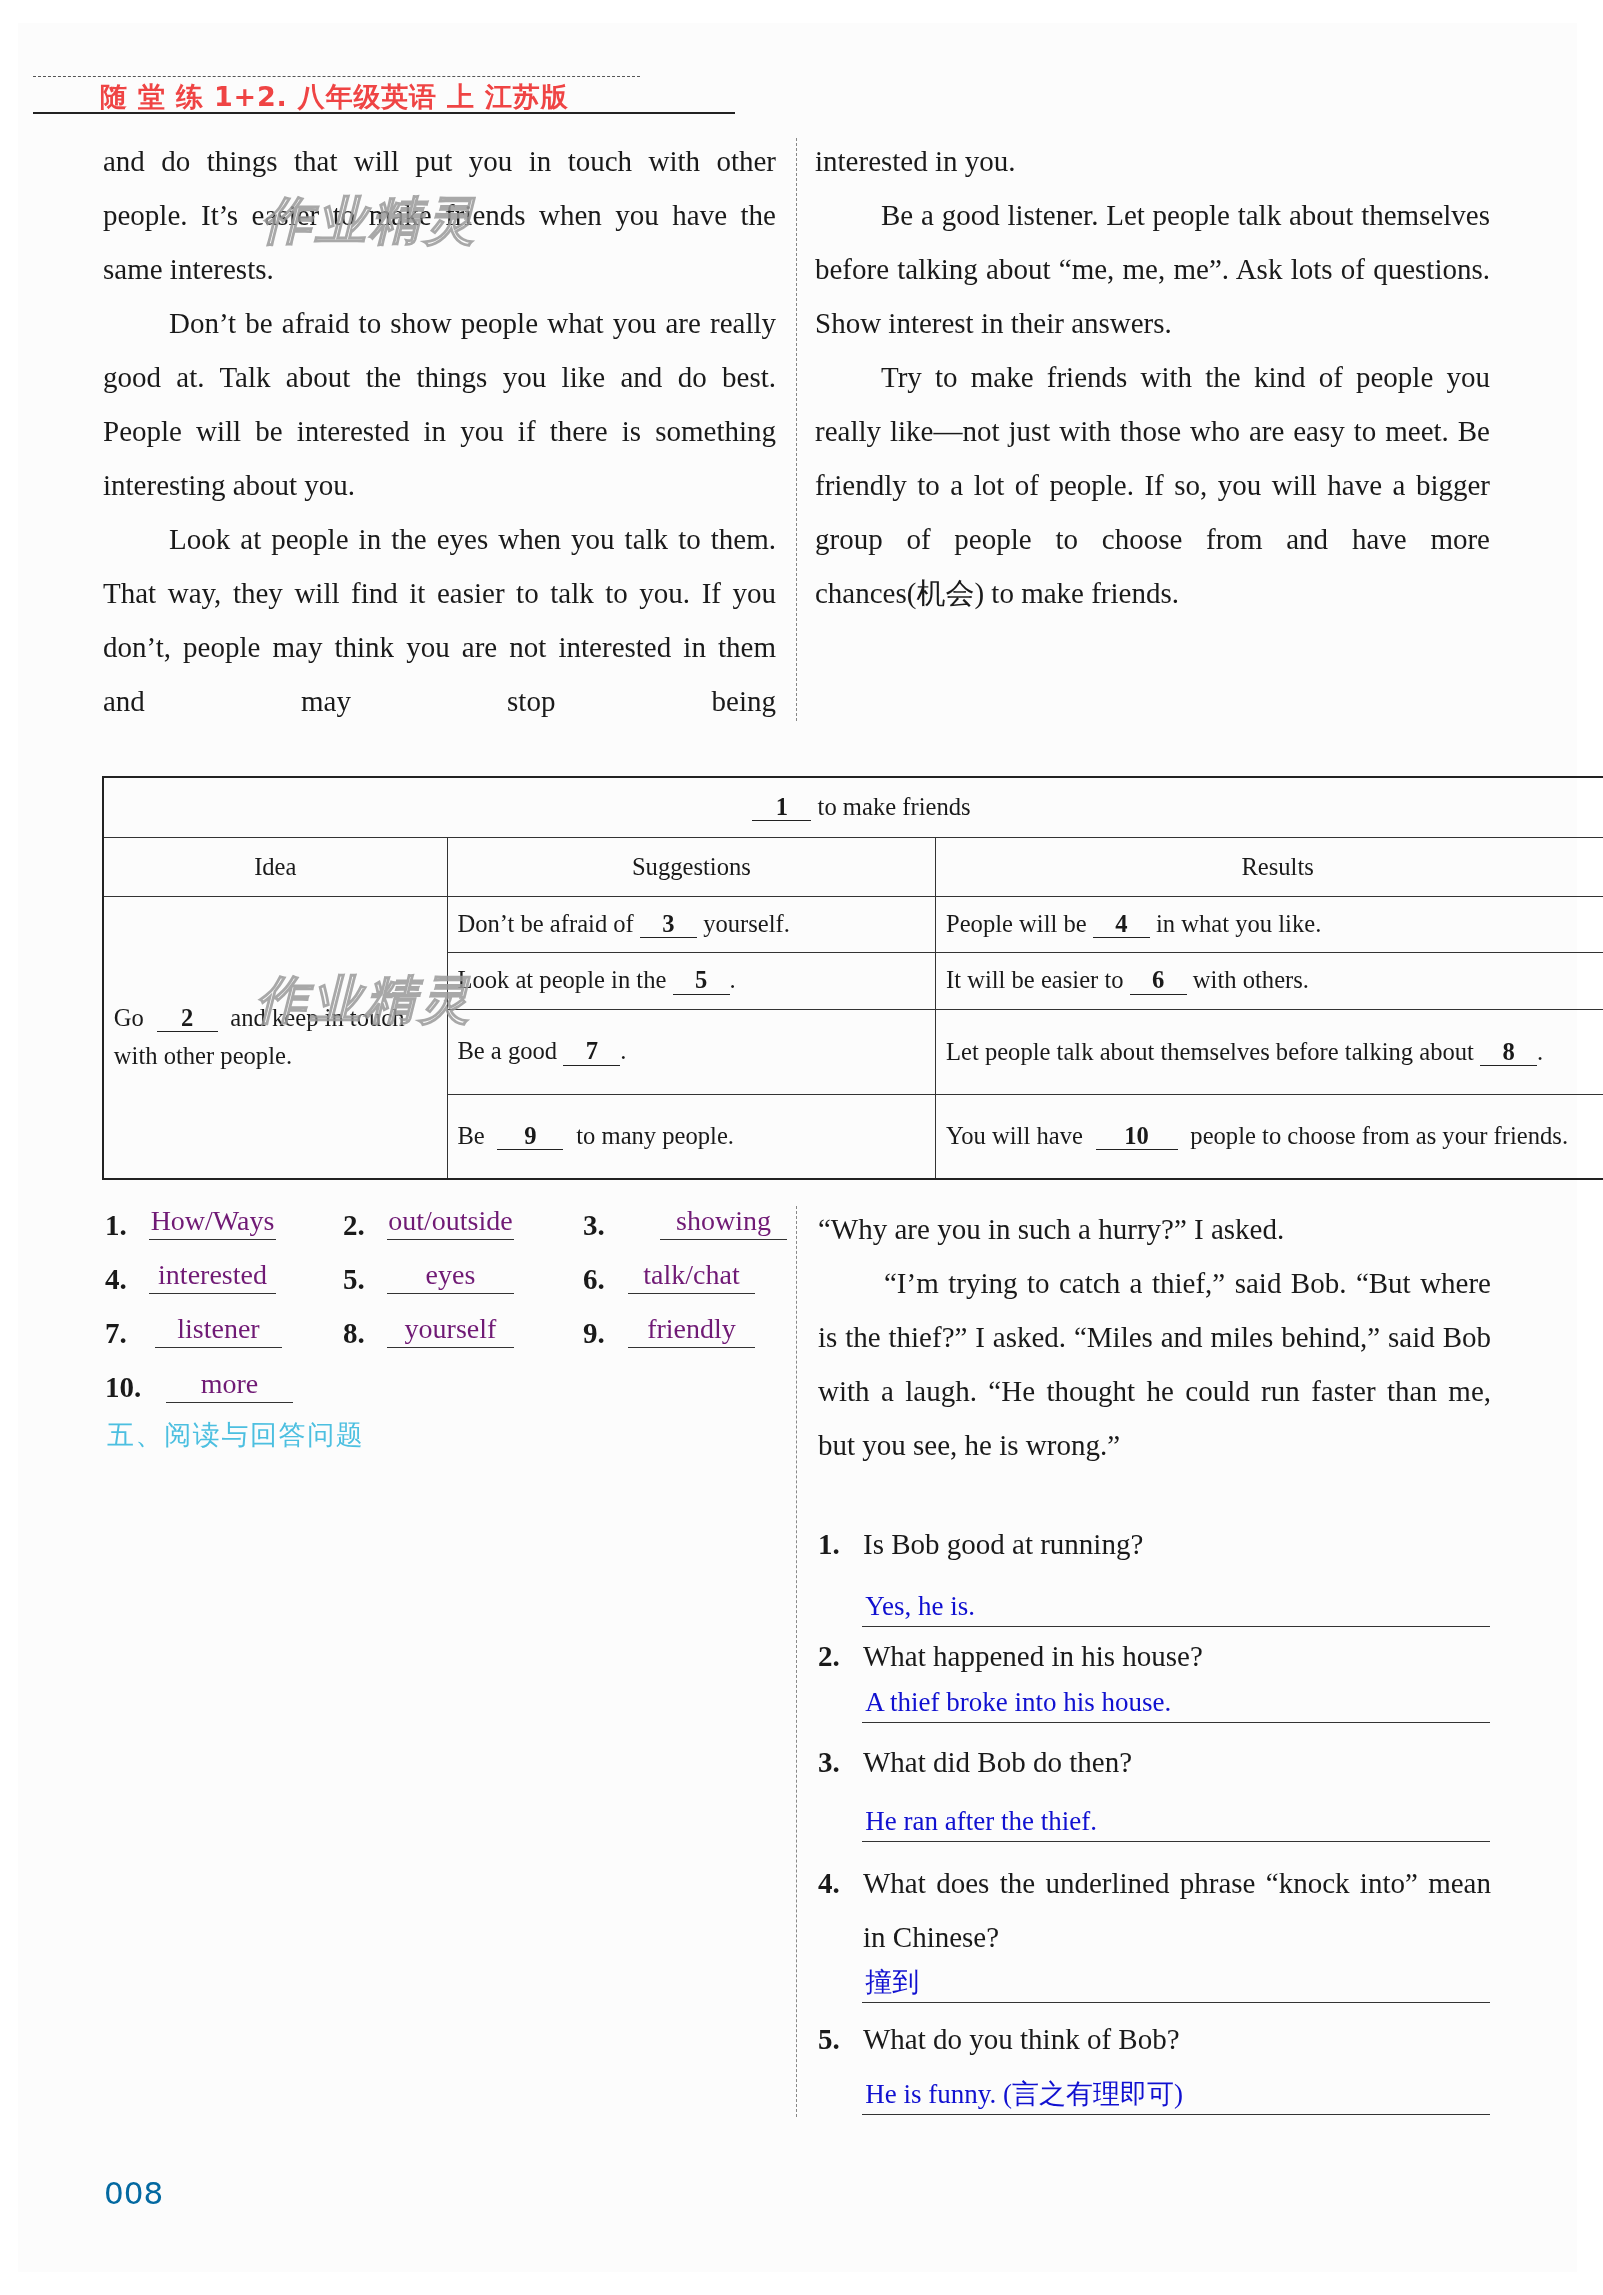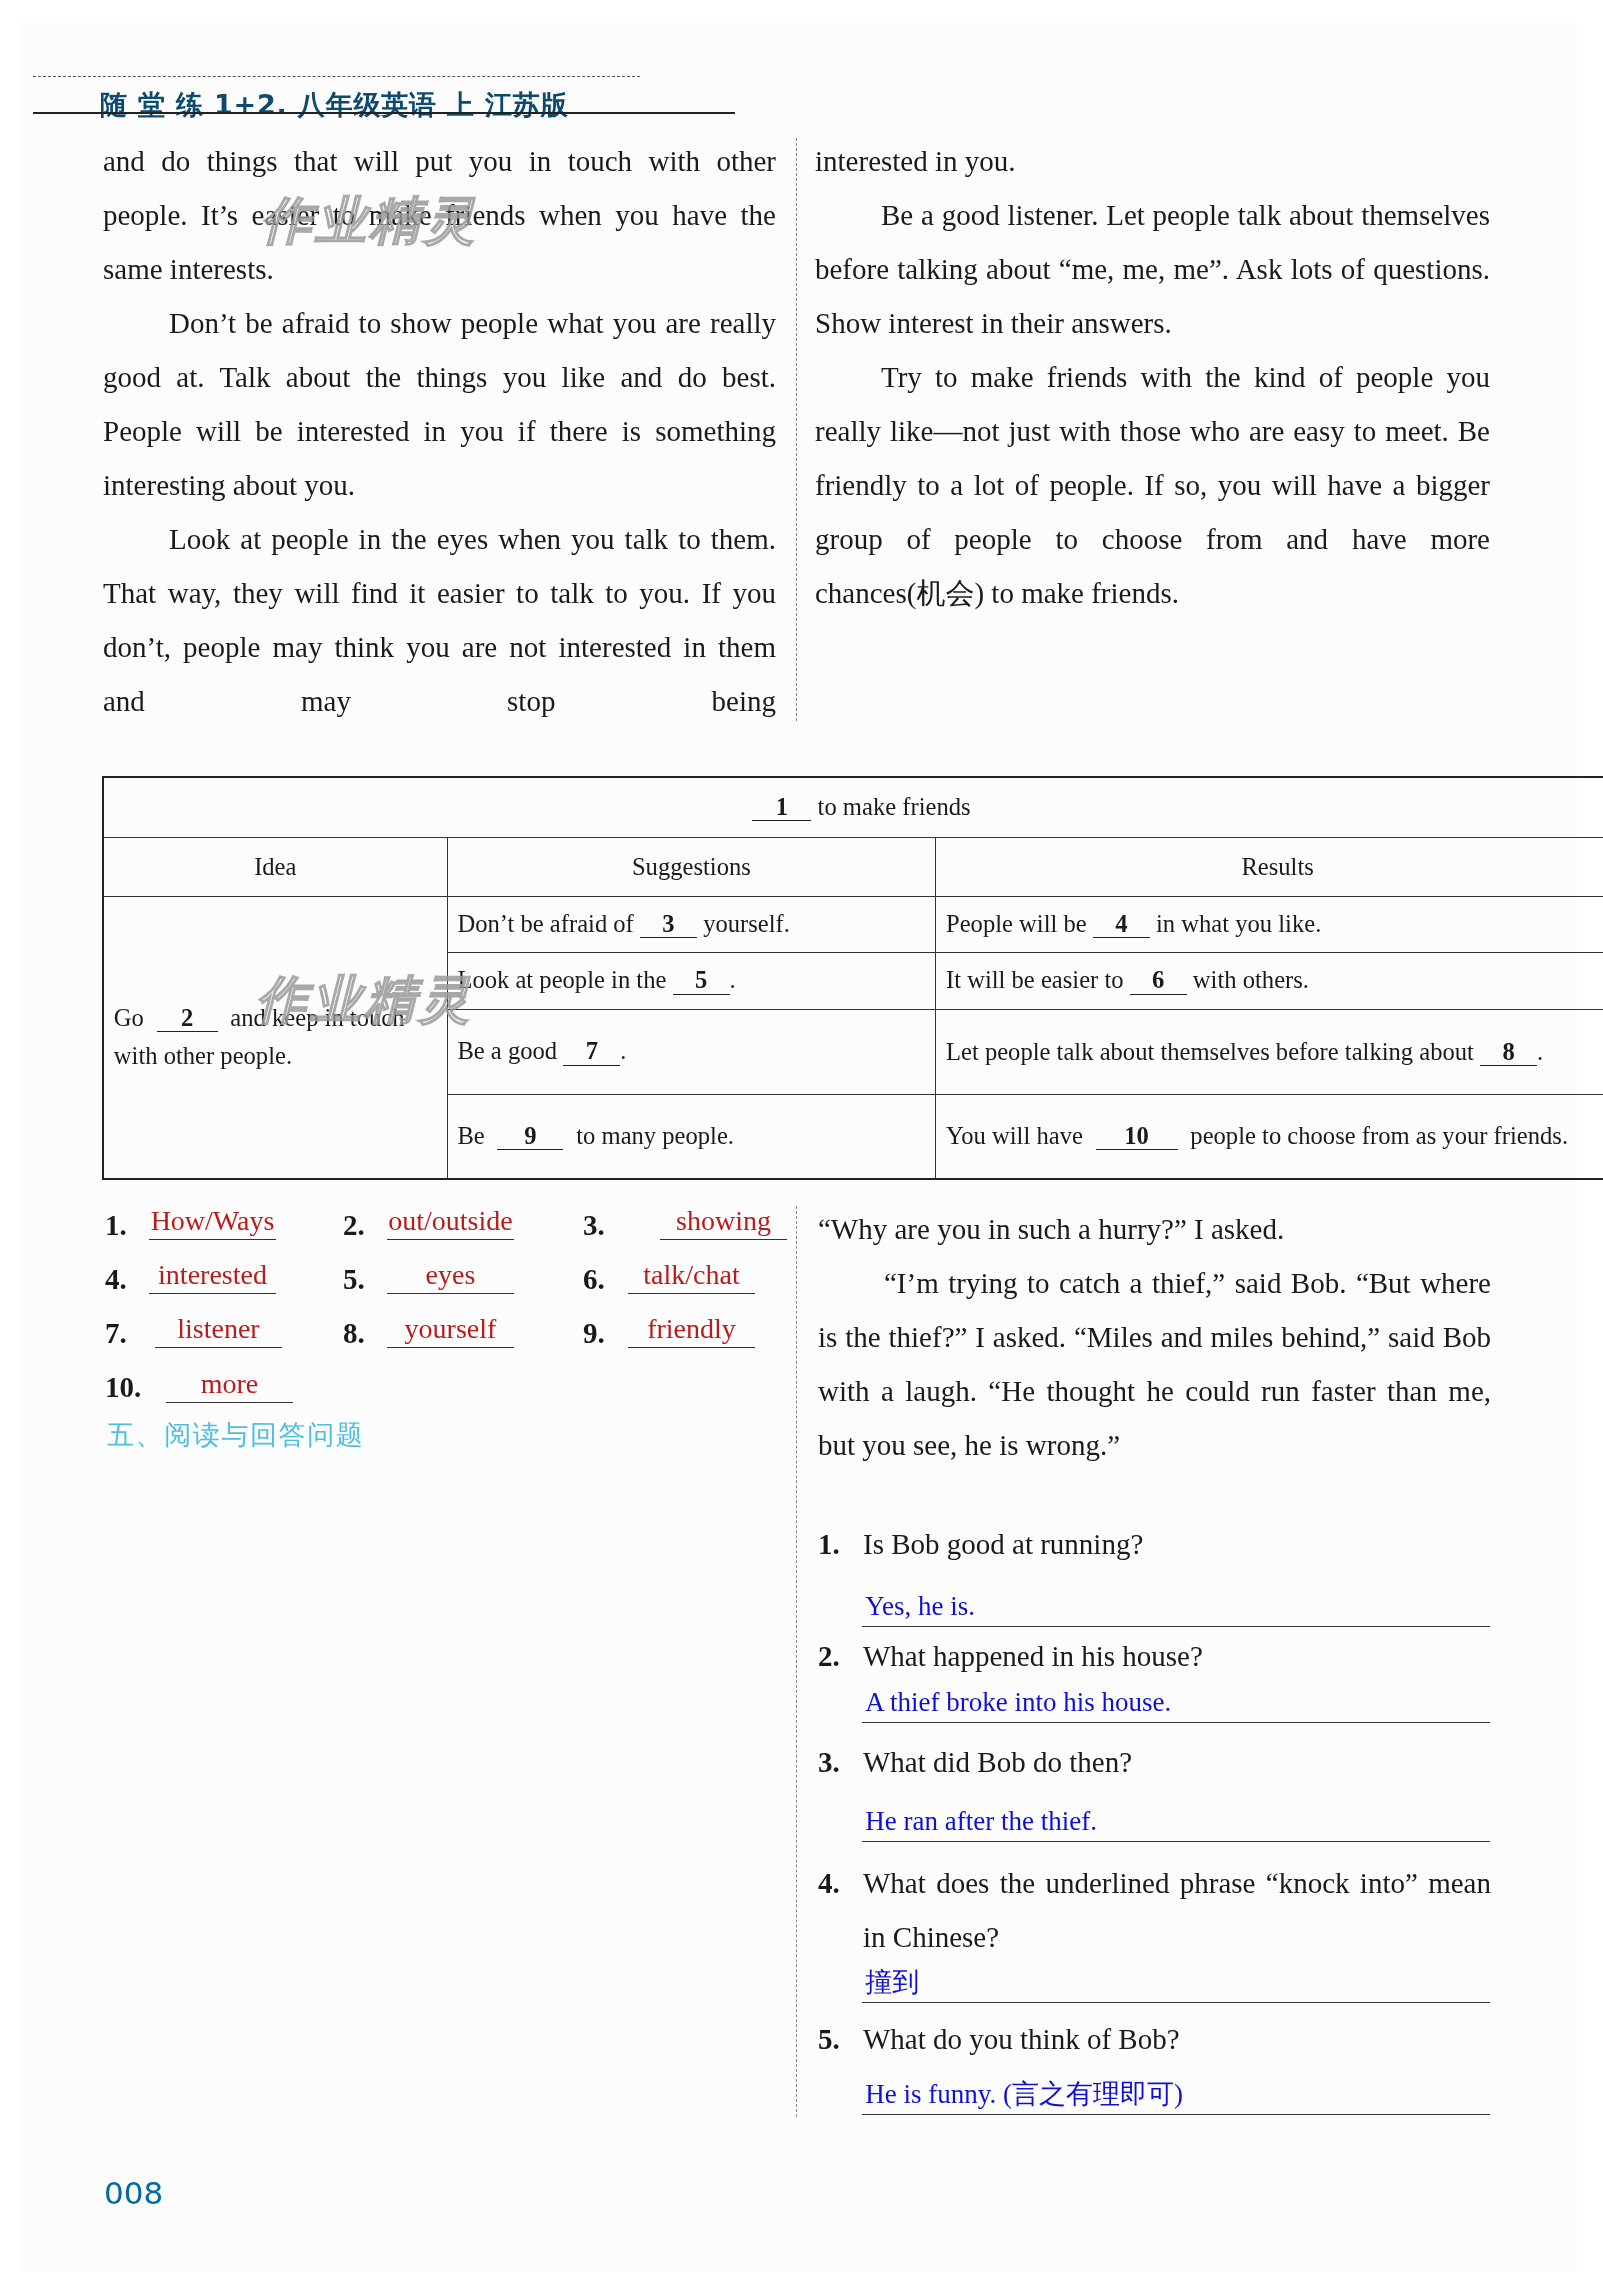--- a/index.html
+++ b/index.html
@@ -1,33 +1,33 @@
 <!DOCTYPE html>
 <html style="font-size:13px"><head>
 <meta charset="utf-8">
 <style>
   html, body { margin:0; padding:0; }
   body { width:1604px; height:2295px; background:#ffffff; position:relative; overflow:hidden;
          font-family:"Liberation Serif","DejaVu Serif",serif; color:#1a1a1a; }
   .paper { position:absolute; left:18px; top:23px; width:1559px; height:2249px; background:#fcfcfc; }
   .hdr-dash { position:absolute; left:33px; top:76px; width:607px; border-top:1.6px dashed #555; }
-  .hdr-title { position:absolute; left:100px; top:79px; font-family:"DejaVu Sans",sans-serif; font-weight:bold; font-size:27px; letter-spacing:0.8px; color:#0c4a6e;margin-top:8px; }
+  .hdr-title { position:absolute; left:100px; top:79px; font-family:"DejaVu Sans",sans-serif; font-weight:bold; font-size:27px; letter-spacing:0.8px; color:#ef4444; }
   .hdr-rule { position:absolute; left:33px; top:112px; width:702px; border-top:2.5px solid #222; }
   .col-divider { position:absolute; left:796px; width:0; border-left:1.6px dashed #888; }
   .para { position:absolute; font-size:29px; line-height:54px; text-align:justify; text-align-last:left; }
   .para p { margin:0; }
   .para .ind { text-indent:66px; }
   .para .lastj { text-align-last:justify; }
   table.grid { position:absolute; left:102px; top:776px; width:1519px; height:402px; border-collapse:collapse; font-size:24.6px; }
   table.grid td { border:1.6px solid #333; padding:0 9.8px; vertical-align:middle; }
   table.grid { border:2.5px solid #222; }
   .center { text-align:center; }
   .blank { display:inline-block; border-bottom:1.6px solid #222; text-align:center; font-weight:bold; line-height:1.1; }
   .ans-num { position:absolute; font-weight:bold; font-size:29px; font-family:"Liberation Serif",serif; }
-  .ans-line { position:absolute; border-bottom:1.6px solid #333; text-align:center; color:#b91c1c; font-family:"Liberation Serif",serif; font-size:28px; height:36px; line-height:36px; }
+  .ans-line { position:absolute; border-bottom:1.6px solid #333; text-align:center; color:#701a75; font-family:"Liberation Serif",serif; font-size:28px; height:36px; line-height:36px; }
   .section-title { position:absolute; left:107px; top:1417px; font-family:"DejaVu Sans",sans-serif; font-size:27px; color:#4cbfe0; letter-spacing:1.6px; }
   .q { position:absolute; font-size:29px; }
   .q .num { font-weight:bold; position:absolute; left:0; }
   .qa { position:absolute; left:862px; width:628px; border-bottom:1.6px solid #333; color:#1010d0; font-size:27px; height:41px; line-height:41px; padding-left:3.3px; box-sizing:border-box; }
   .underline { text-decoration:underline; text-underline-offset:4.9px; }
   .watermark { position:absolute; font-family:"DejaVu Sans",sans-serif; font-size:51px; font-weight:bold; color:transparent; -webkit-text-stroke:1.2px #9a9a9a; letter-spacing:3.3px; opacity:0.85;font-style:italic; }
   .pageno { position:absolute; left:104px; top:2175px; font-family:"DejaVu Sans",sans-serif; font-size:31px; color:#0369a1; }
 </style>
 </head>
 <body>

